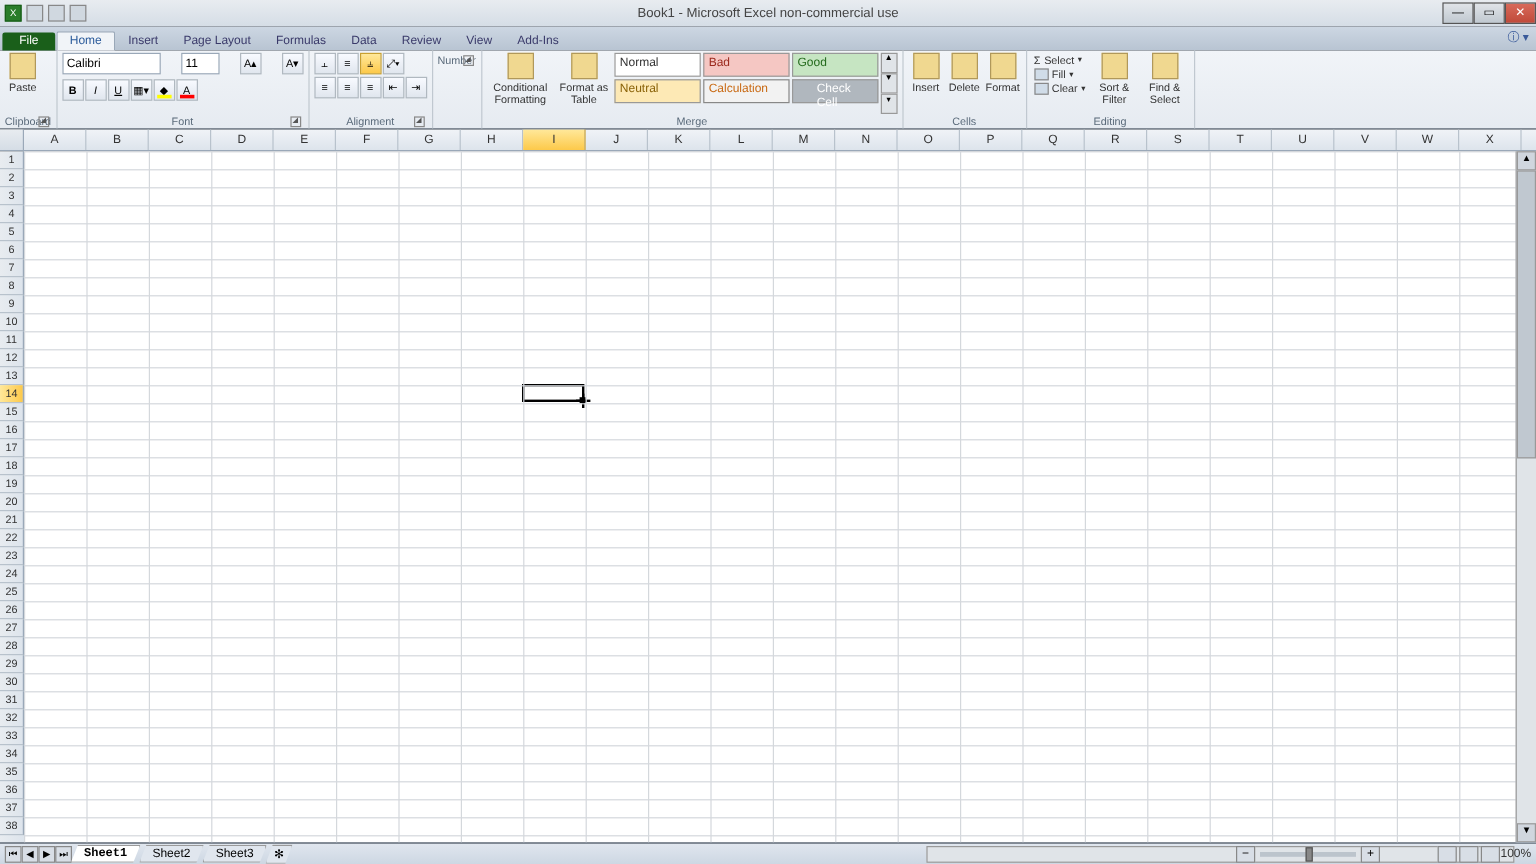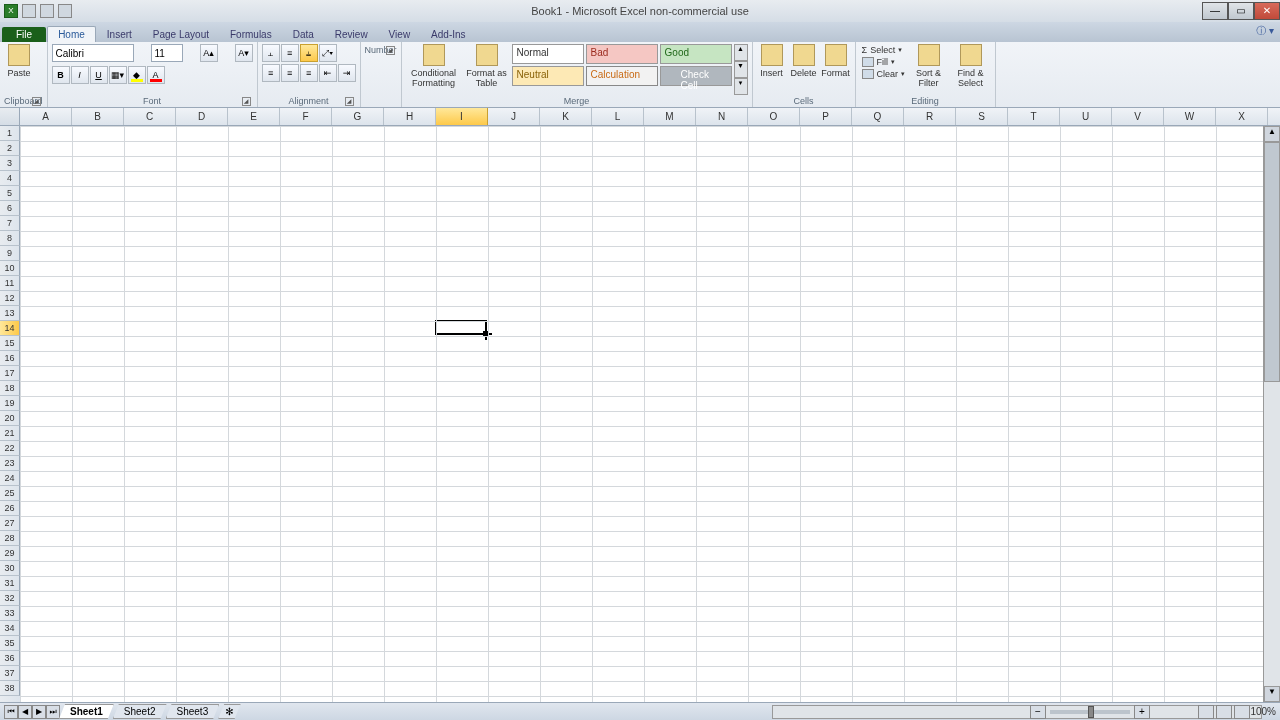--- a/index.html
+++ b/index.html
@@ -80,21 +80,21 @@
 .vline { position: absolute; top: 0; bottom: 0; width: 1px; background: #d4d8dc; }
 .hline { position: absolute; left: 0; right: 0; height: 1px; background: #d4d8dc; }
 .sel-cell { position: absolute; border: 2px solid #000; background: white; }
 .fill-handle { position: absolute; width: 5px; height: 5px; background: #000; right: -3px; bottom: -3px; }
 
 
 .sheet-bar { position: absolute; bottom: 0; left: 0; right: 0; height: 18px; background: linear-gradient(#e0e6ee,#cdd7e3); display: flex; align-items: center; border-top: 1px solid #9aa8b8; }
 .sheet-nav { display: flex; padding-left: 4px; gap: 0; }
 .sn-btn { width: 14px; height: 14px; border: 1px solid #888; background: #d8dee6; font-size: 8px; text-align: center; line-height: 12px; cursor: pointer; }
 .sheet-tab { padding: 1px 10px; font-size: 10px; background: #e0e6ee; border: 1px solid #999; margin-left: -1px; cursor: pointer; clip-path: polygon(6px 0, 100% 0, calc(100% - 6px) 100%, 0 100%); }
-.sheet-tab.active { background: white; font-weight: bold; }
+.sheet-tab.active { background: white; font-weight: bold; font-family: Liberation Mono, monospace; }
 .hscroll { position: absolute; right: 18px; width: 490px; height: 14px; background: #e0e4e8; border: 1px solid #999; }
 .sheet-bar .right-icons { position: absolute; right: 30px; display: flex; gap: 2px; }
 .sb-icon { width: 16px; height: 14px; border: 1px solid #888; background: #d8dee6; cursor: pointer; }
 .zoom { position: absolute; right: 130px; display: flex; align-items: center; gap: 4px; }
 .slider { width: 80px; height: 4px; background: #bcc4cc; position: relative; }
 .slider-thumb { position: absolute; left: 38px; top: -4px; width: 6px; height: 12px; background: #888; border: 1px solid #555; }
 
 
 .vscroll { position: absolute; right: 0; top: 126px; bottom: 18px; width: 17px; background: #e0e4e8; border-left: 1px solid #999; }
 .vs-btn { height: 16px; border: 1px solid #999; background: #d0d6de; text-align: center; font-size: 8px; cursor: pointer; }

